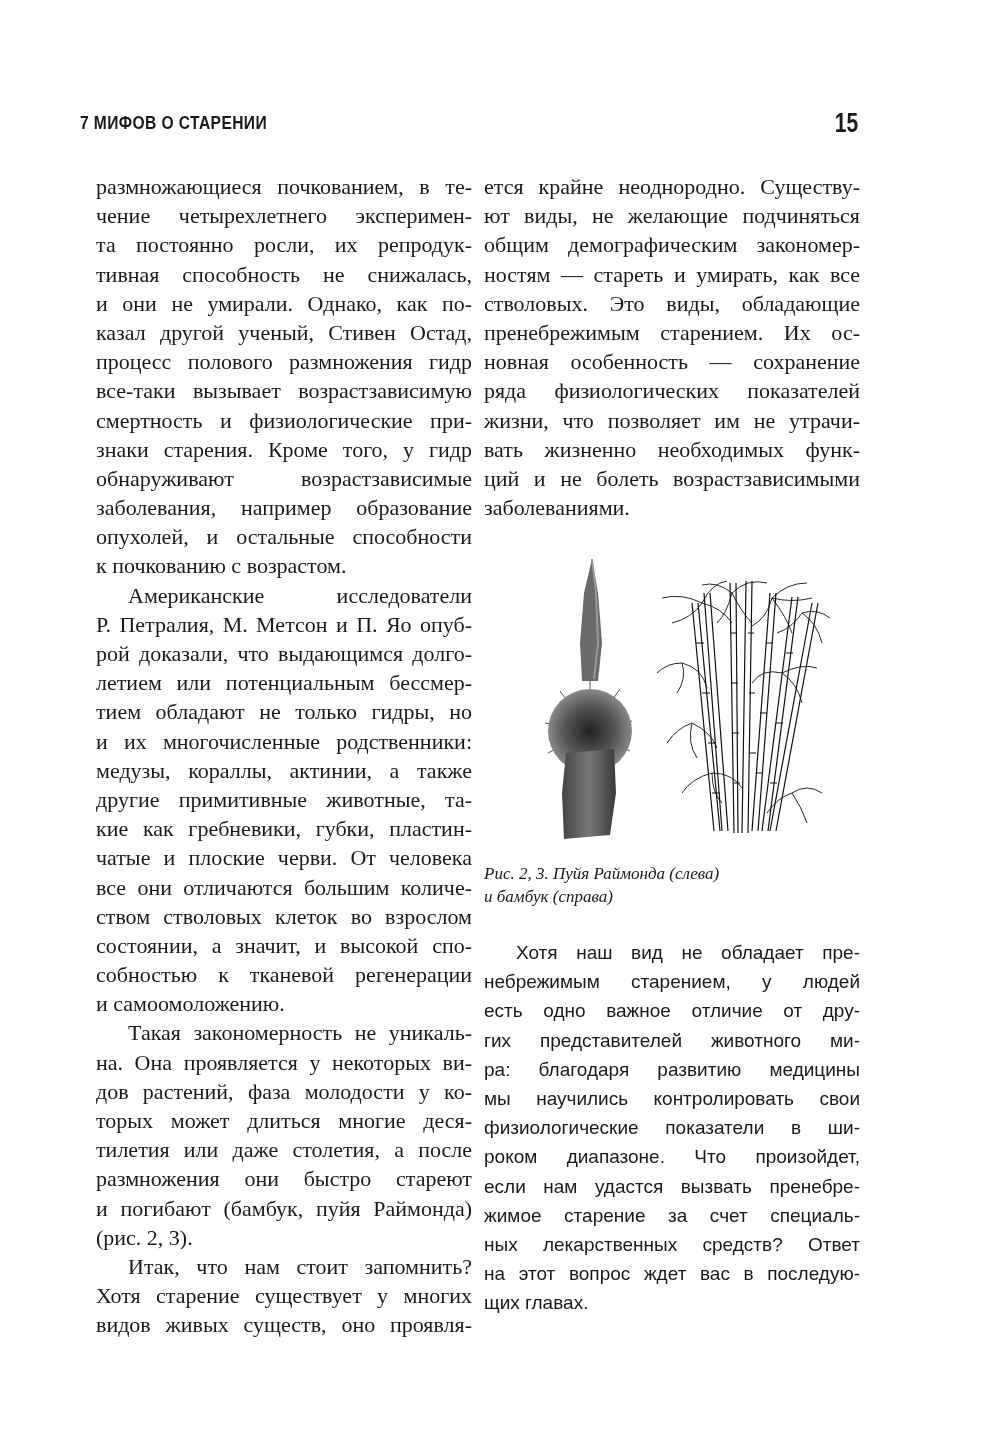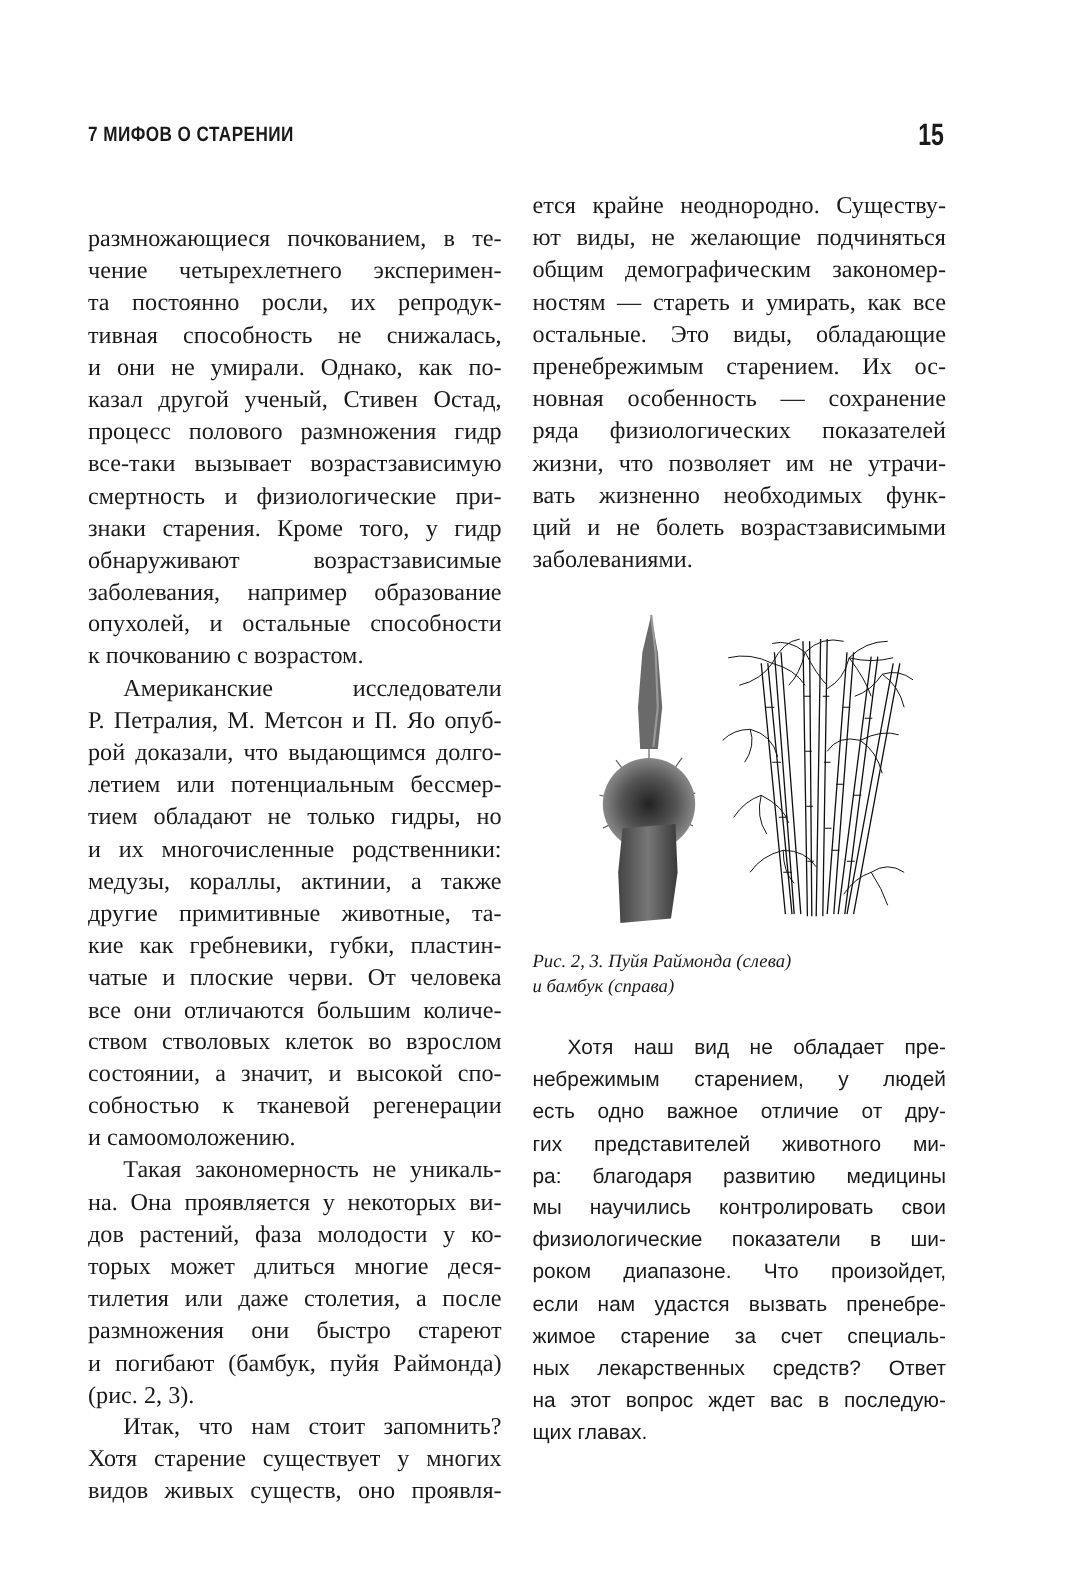--- a/index.html
+++ b/index.html
@@ -11,21 +11,21 @@
   }
   .page-number {
     position: absolute; right: 128px; top: 107px;
     font-family: "Liberation Sans", sans-serif; font-weight: bold;
     font-size: 28px; transform: scaleX(0.75); transform-origin: right center;
   }
   .column {
     position: absolute; top: 172px; width: 376px;
     font-family: "Liberation Serif", serif; font-size: 22px; line-height: 29.2px;
   }
-  .col-left { left: 80px; margin-top: 30px; }
+  .col-left { left: 96px; }
   .col-right { left: 484px; }
   .line { display: block; text-align: justify; text-align-last: justify; white-space: nowrap; height: 29.2px; }
   .line.last { text-align-last: left; }
   .line.indent { padding-left: 32px; }
   .figure {
     position: absolute; left: 536px; top: 553px; width: 300px; height: 288px;
   }
   .plant-photo { position: absolute; left: 4px; top: 0; width: 94px; height: 288px; }
   .bamboo { position: absolute; left: 116px; top: 20px; width: 180px; height: 262px; }
   .caption {
@@ -82,21 +82,21 @@
   <span class="line indent">Итак, что нам стоит запомнить?</span>
   <span class="line">Хотя старение существует у многих</span>
   <span class="line">видов живых существ, оно проявля-</span>
 </div>
 
 <div class="column col-right">
   <span class="line">ется крайне неоднородно. Существу-</span>
   <span class="line">ют виды, не желающие подчиняться</span>
   <span class="line">общим демографическим закономер-</span>
   <span class="line">ностям — стареть и умирать, как все</span>
-  <span class="line">остальные. Это виды, обладающие</span>
+  <span class="line">стволовых. Это виды, обладающие</span>
   <span class="line">пренебрежимым старением. Их ос-</span>
   <span class="line">новная особенность — сохранение</span>
   <span class="line">ряда физиологических показателей</span>
   <span class="line">жизни, что позволяет им не утрачи-</span>
   <span class="line">вать жизненно необходимых функ-</span>
   <span class="line">ций и не болеть возрастзависимыми</span>
   <span class="line last">заболеваниями.</span>
 </div>
 
 <div class="figure">

